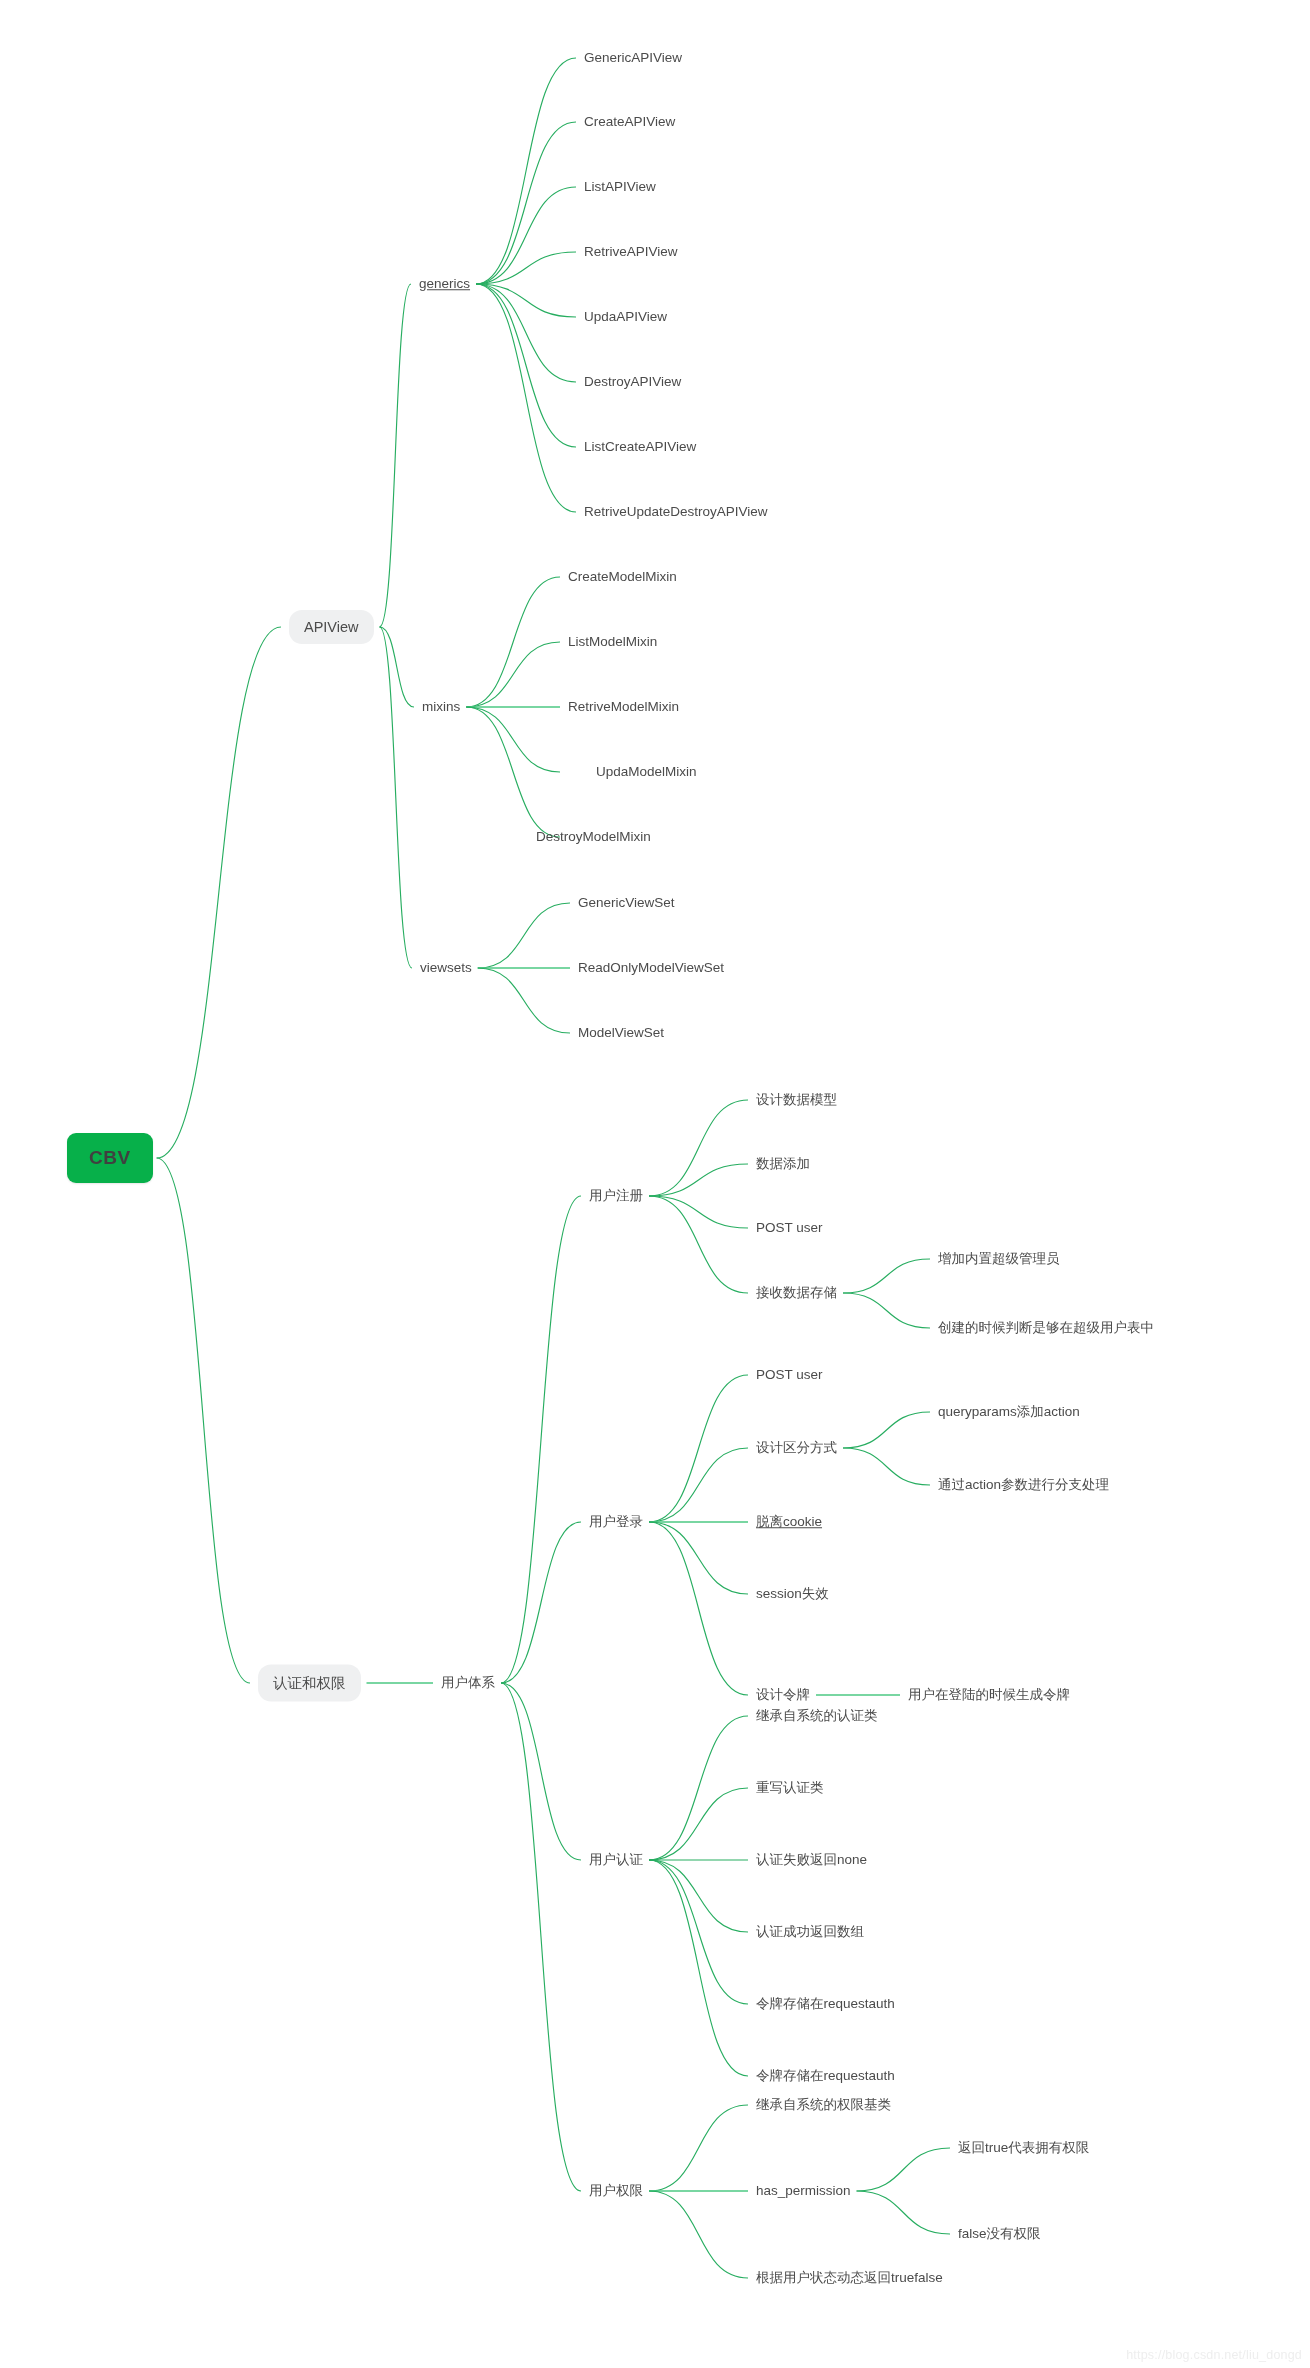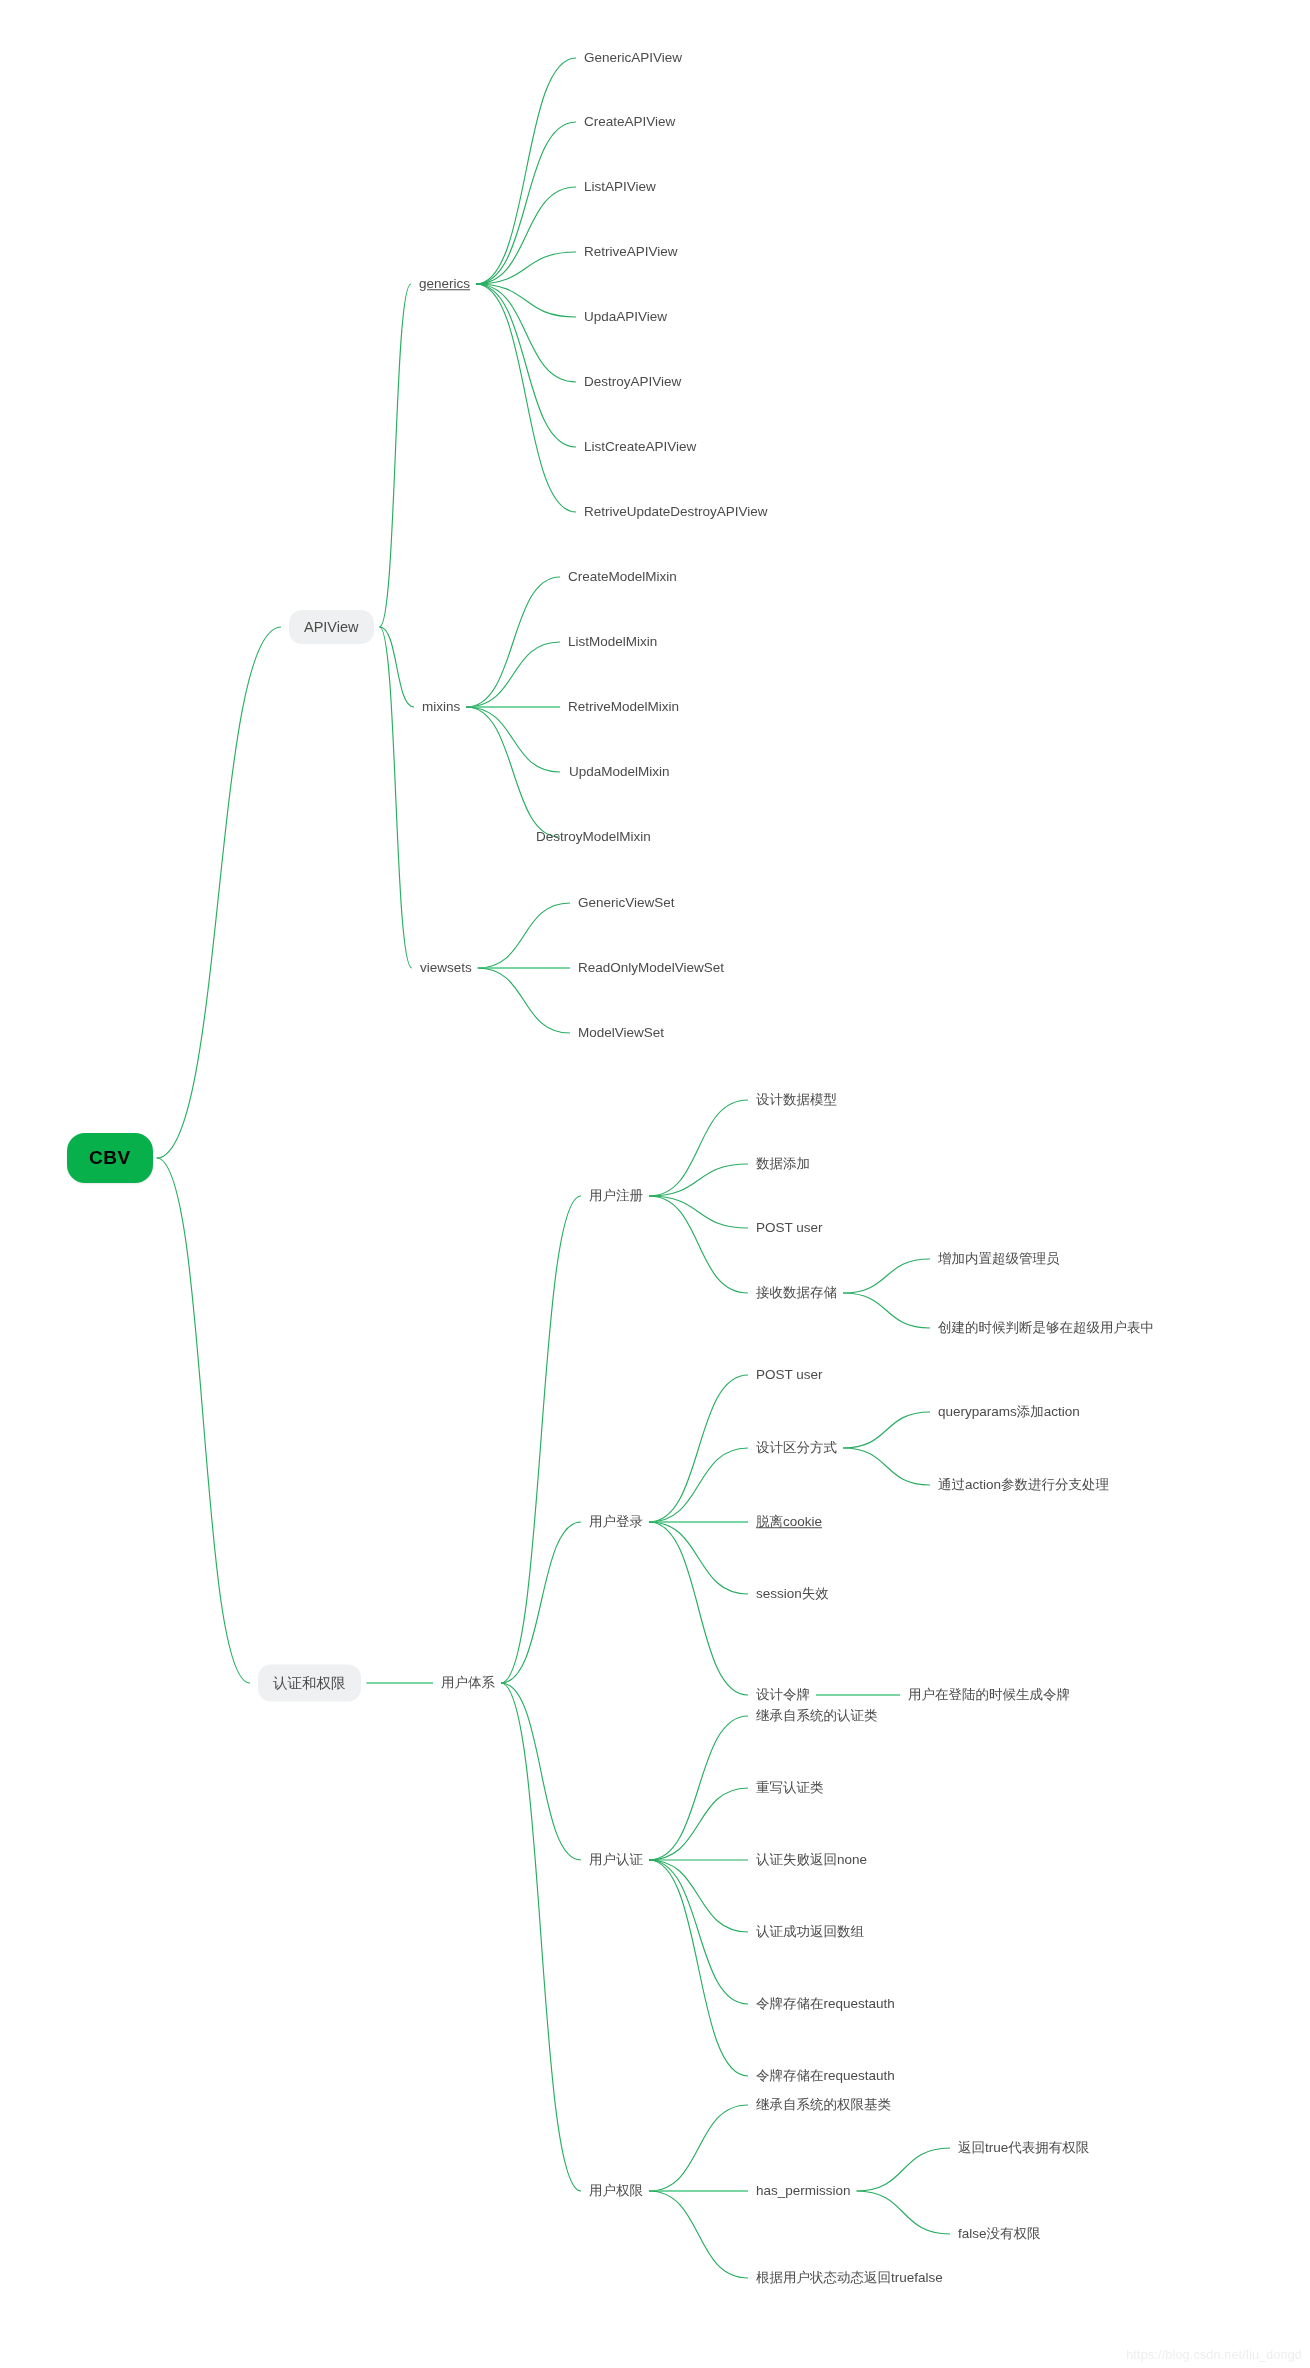--- a/index.html
+++ b/index.html
@@ -36,25 +36,25 @@
     color:#4b4b4b;
     font-size:13.5px;
     line-height:1;
     transform:translateY(-50%);
   }
   .node.leaf{ font-size:13.5px; }
   .node-root{
     position:absolute;
     transform:translate(0,-50%);
     background:#07b04a;
-    color:#000000;
+    color:#404040;
     font-size:19px;
     font-weight:600;
     letter-spacing:.5px;
-    border-radius:18px;
+    border-radius:9px;
     padding:14px 22px;
     box-shadow:0 1px 2px rgba(0,0,0,.10);
     white-space:nowrap;
   }
   .node-box{
     position:absolute;
     transform:translate(0,-50%);
     background:#eff0f1;
     color:#4b4b4b;
     font-size:14.5px;
@@ -139,21 +139,21 @@
       <div class="node lvl3 leaf" style="left: 584px; top: 187px;">ListAPIView</div>
       <div class="node lvl3 leaf" style="left: 584px; top: 252px;">RetriveAPIView</div>
       <div class="node lvl3 leaf" style="left: 584px; top: 317px; text-align: center;">UpdaAPIView</div>
       <div class="node lvl3 leaf" style="left: 584px; top: 382px;">DestroyAPIView</div>
       <div class="node lvl3 leaf" style="left: 584px; top: 447px;">ListCreateAPIView</div>
       <div class="node lvl3 leaf" style="left: 584px; top: 512px;">RetriveUpdateDestroyAPIView</div>
       <div class="node lvl2" style="left: 422px; top: 707px;">mixins</div>
       <div class="node lvl3 leaf" style="left: 568px; top: 577px;">CreateModelMixin</div>
       <div class="node lvl3 leaf" style="left: 568px; top: 642px;">ListModelMixin</div>
       <div class="node lvl3 leaf" style="left: 568px; top: 707px;">RetriveModelMixin</div>
-      <div class="node lvl3 leaf" style="left: 569px; top: 772px;">UpdaModelMixin</div>
+      <div class="node lvl3 leaf" style="left: 596px; top: 772px;">UpdaModelMixin</div>
       <div class="node lvl3 leaf" style="left: 536px; top: 837px;">DestroyModelMixin</div>
       <div class="node lvl2" style="left: 420px; top: 968px;">viewsets</div>
       <div class="node lvl3 leaf" style="left: 578px; top: 903px;">GenericViewSet</div>
       <div class="node lvl3 leaf" style="left: 578px; top: 968px;">ReadOnlyModelViewSet</div>
       <div class="node lvl3 leaf" style="left: 578px; top: 1033px;">ModelViewSet</div>
       <div class="node-box" style="left: 258px; top: 1683px;">认证和权限</div>
       <div class="node lvl2" style="left: 441px; top: 1683px;">用户体系</div>
       <div class="node lvl3" style="left: 589px; top: 1196px;">用户注册</div>
       <div class="node lvl4 leaf" style="left: 756px; top: 1100px;">设计数据模型</div>
       <div class="node lvl4 leaf" style="left: 756px; top: 1164px;">数据添加</div>

